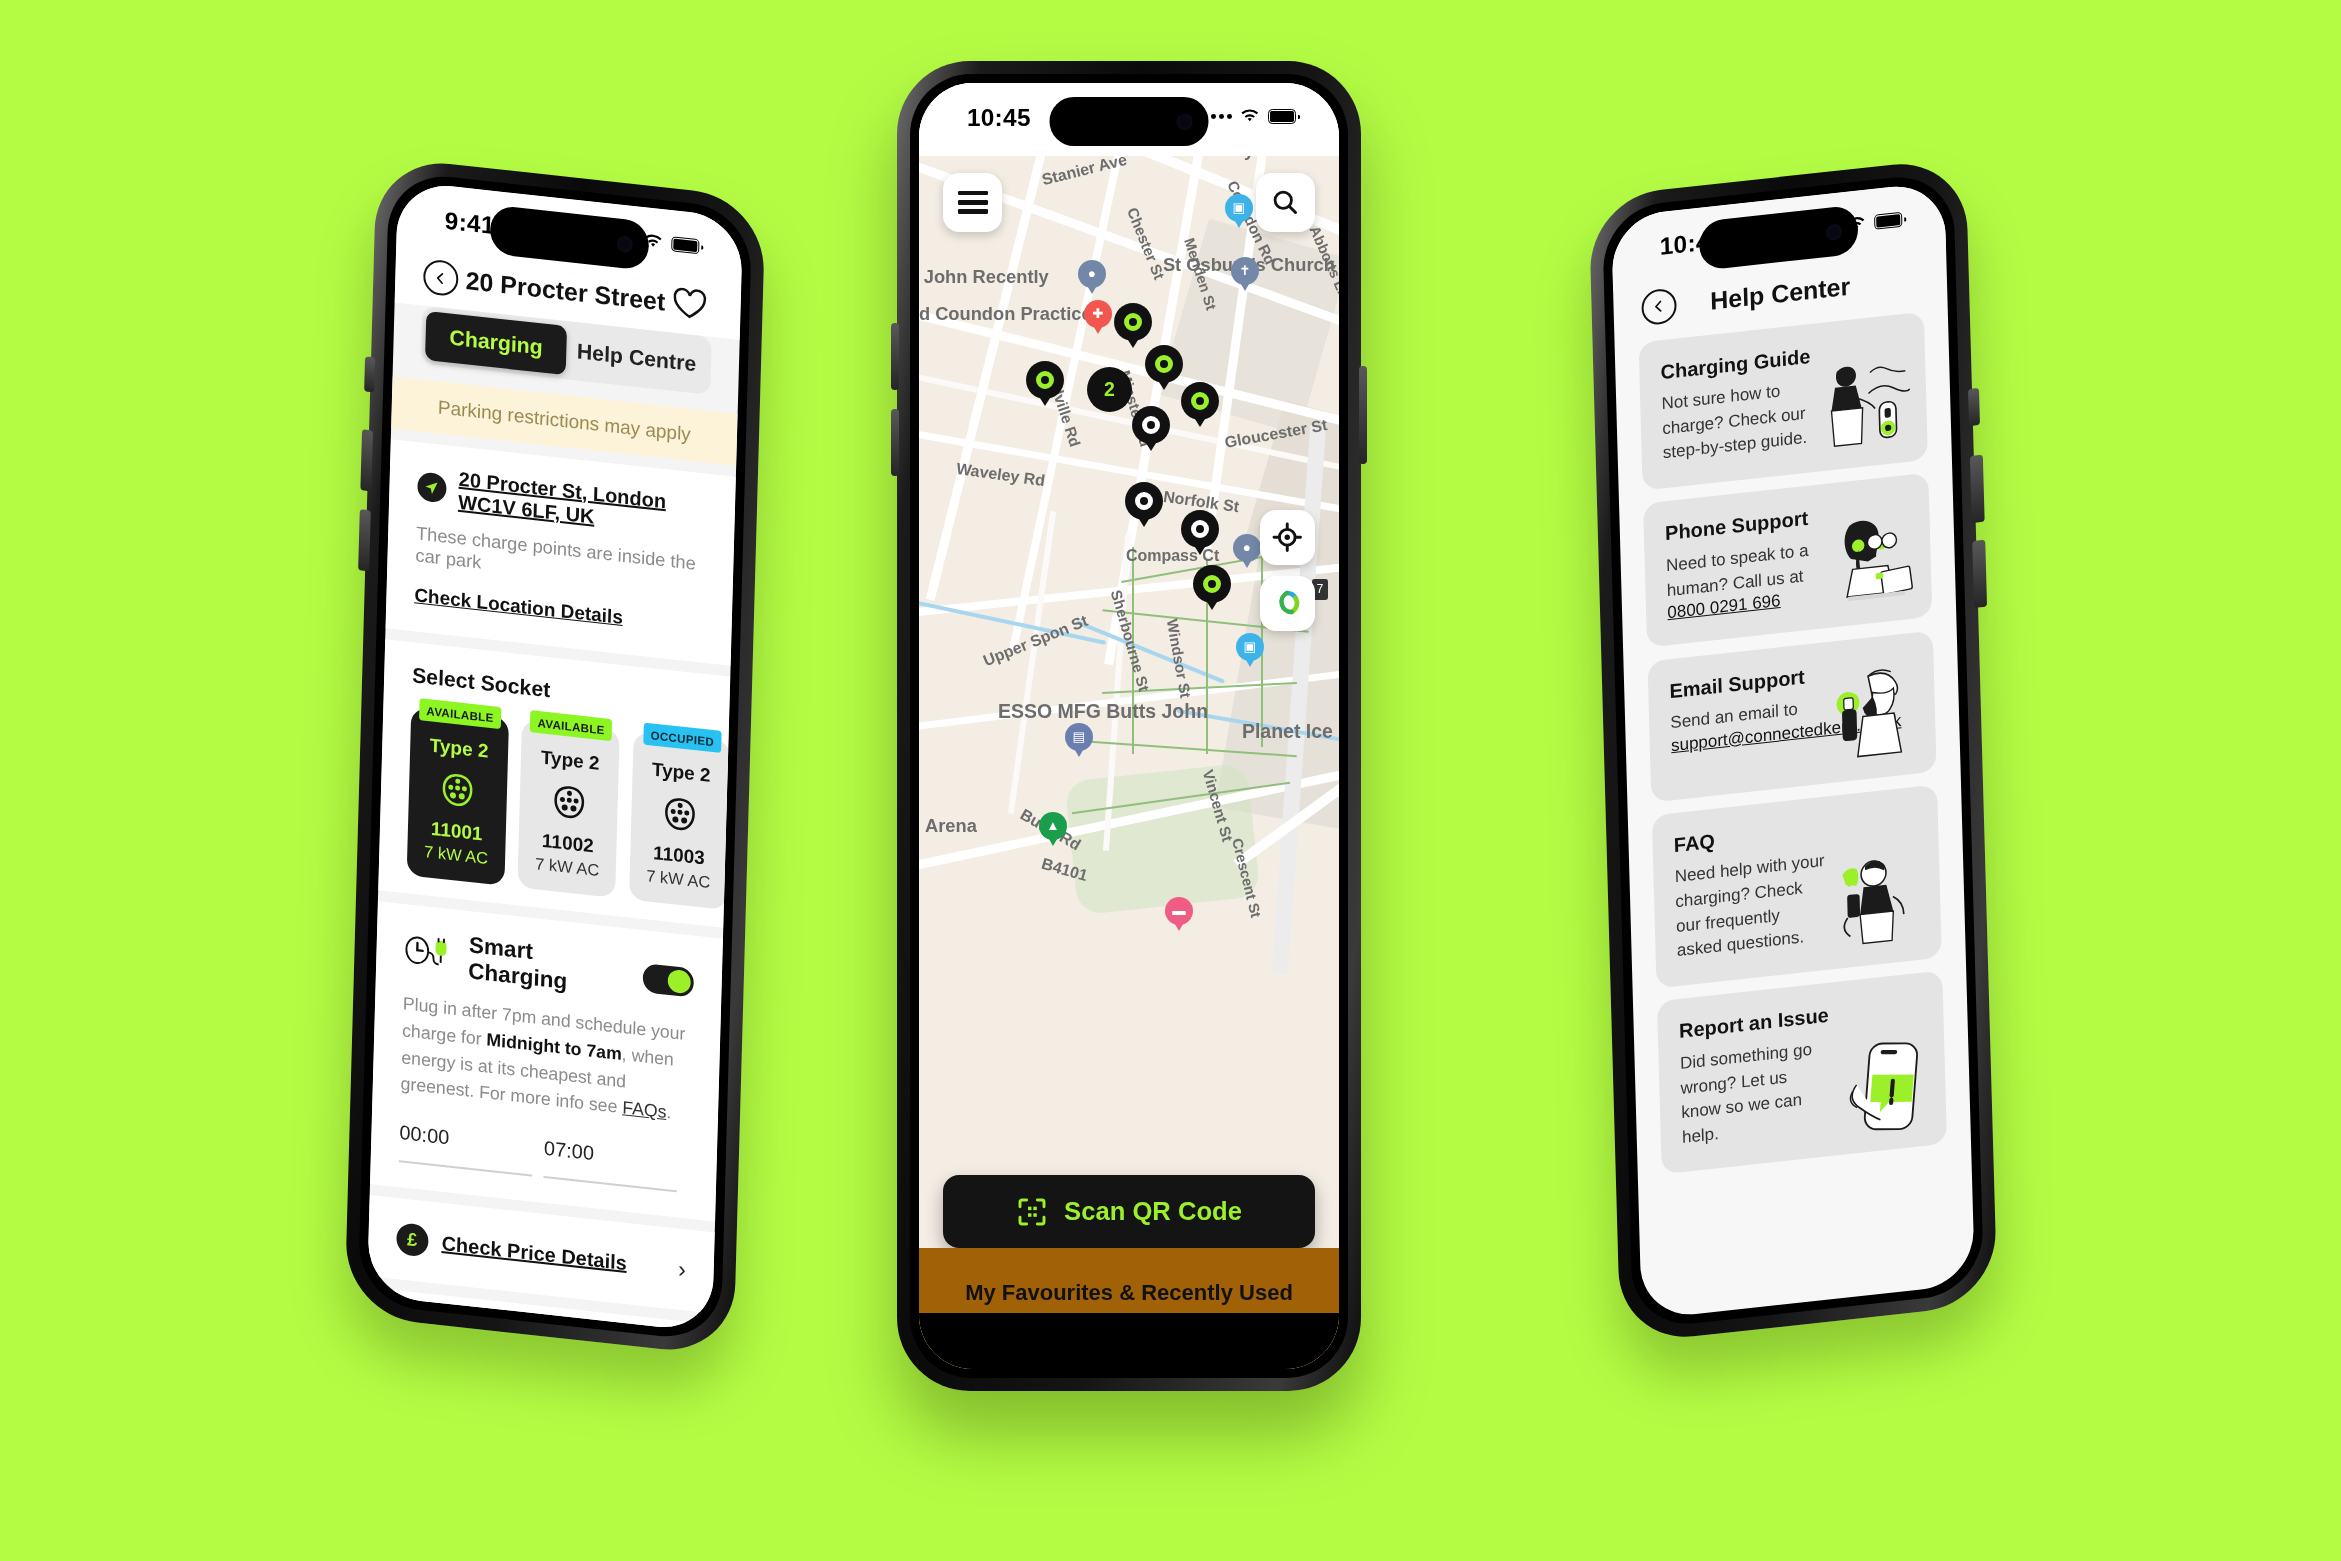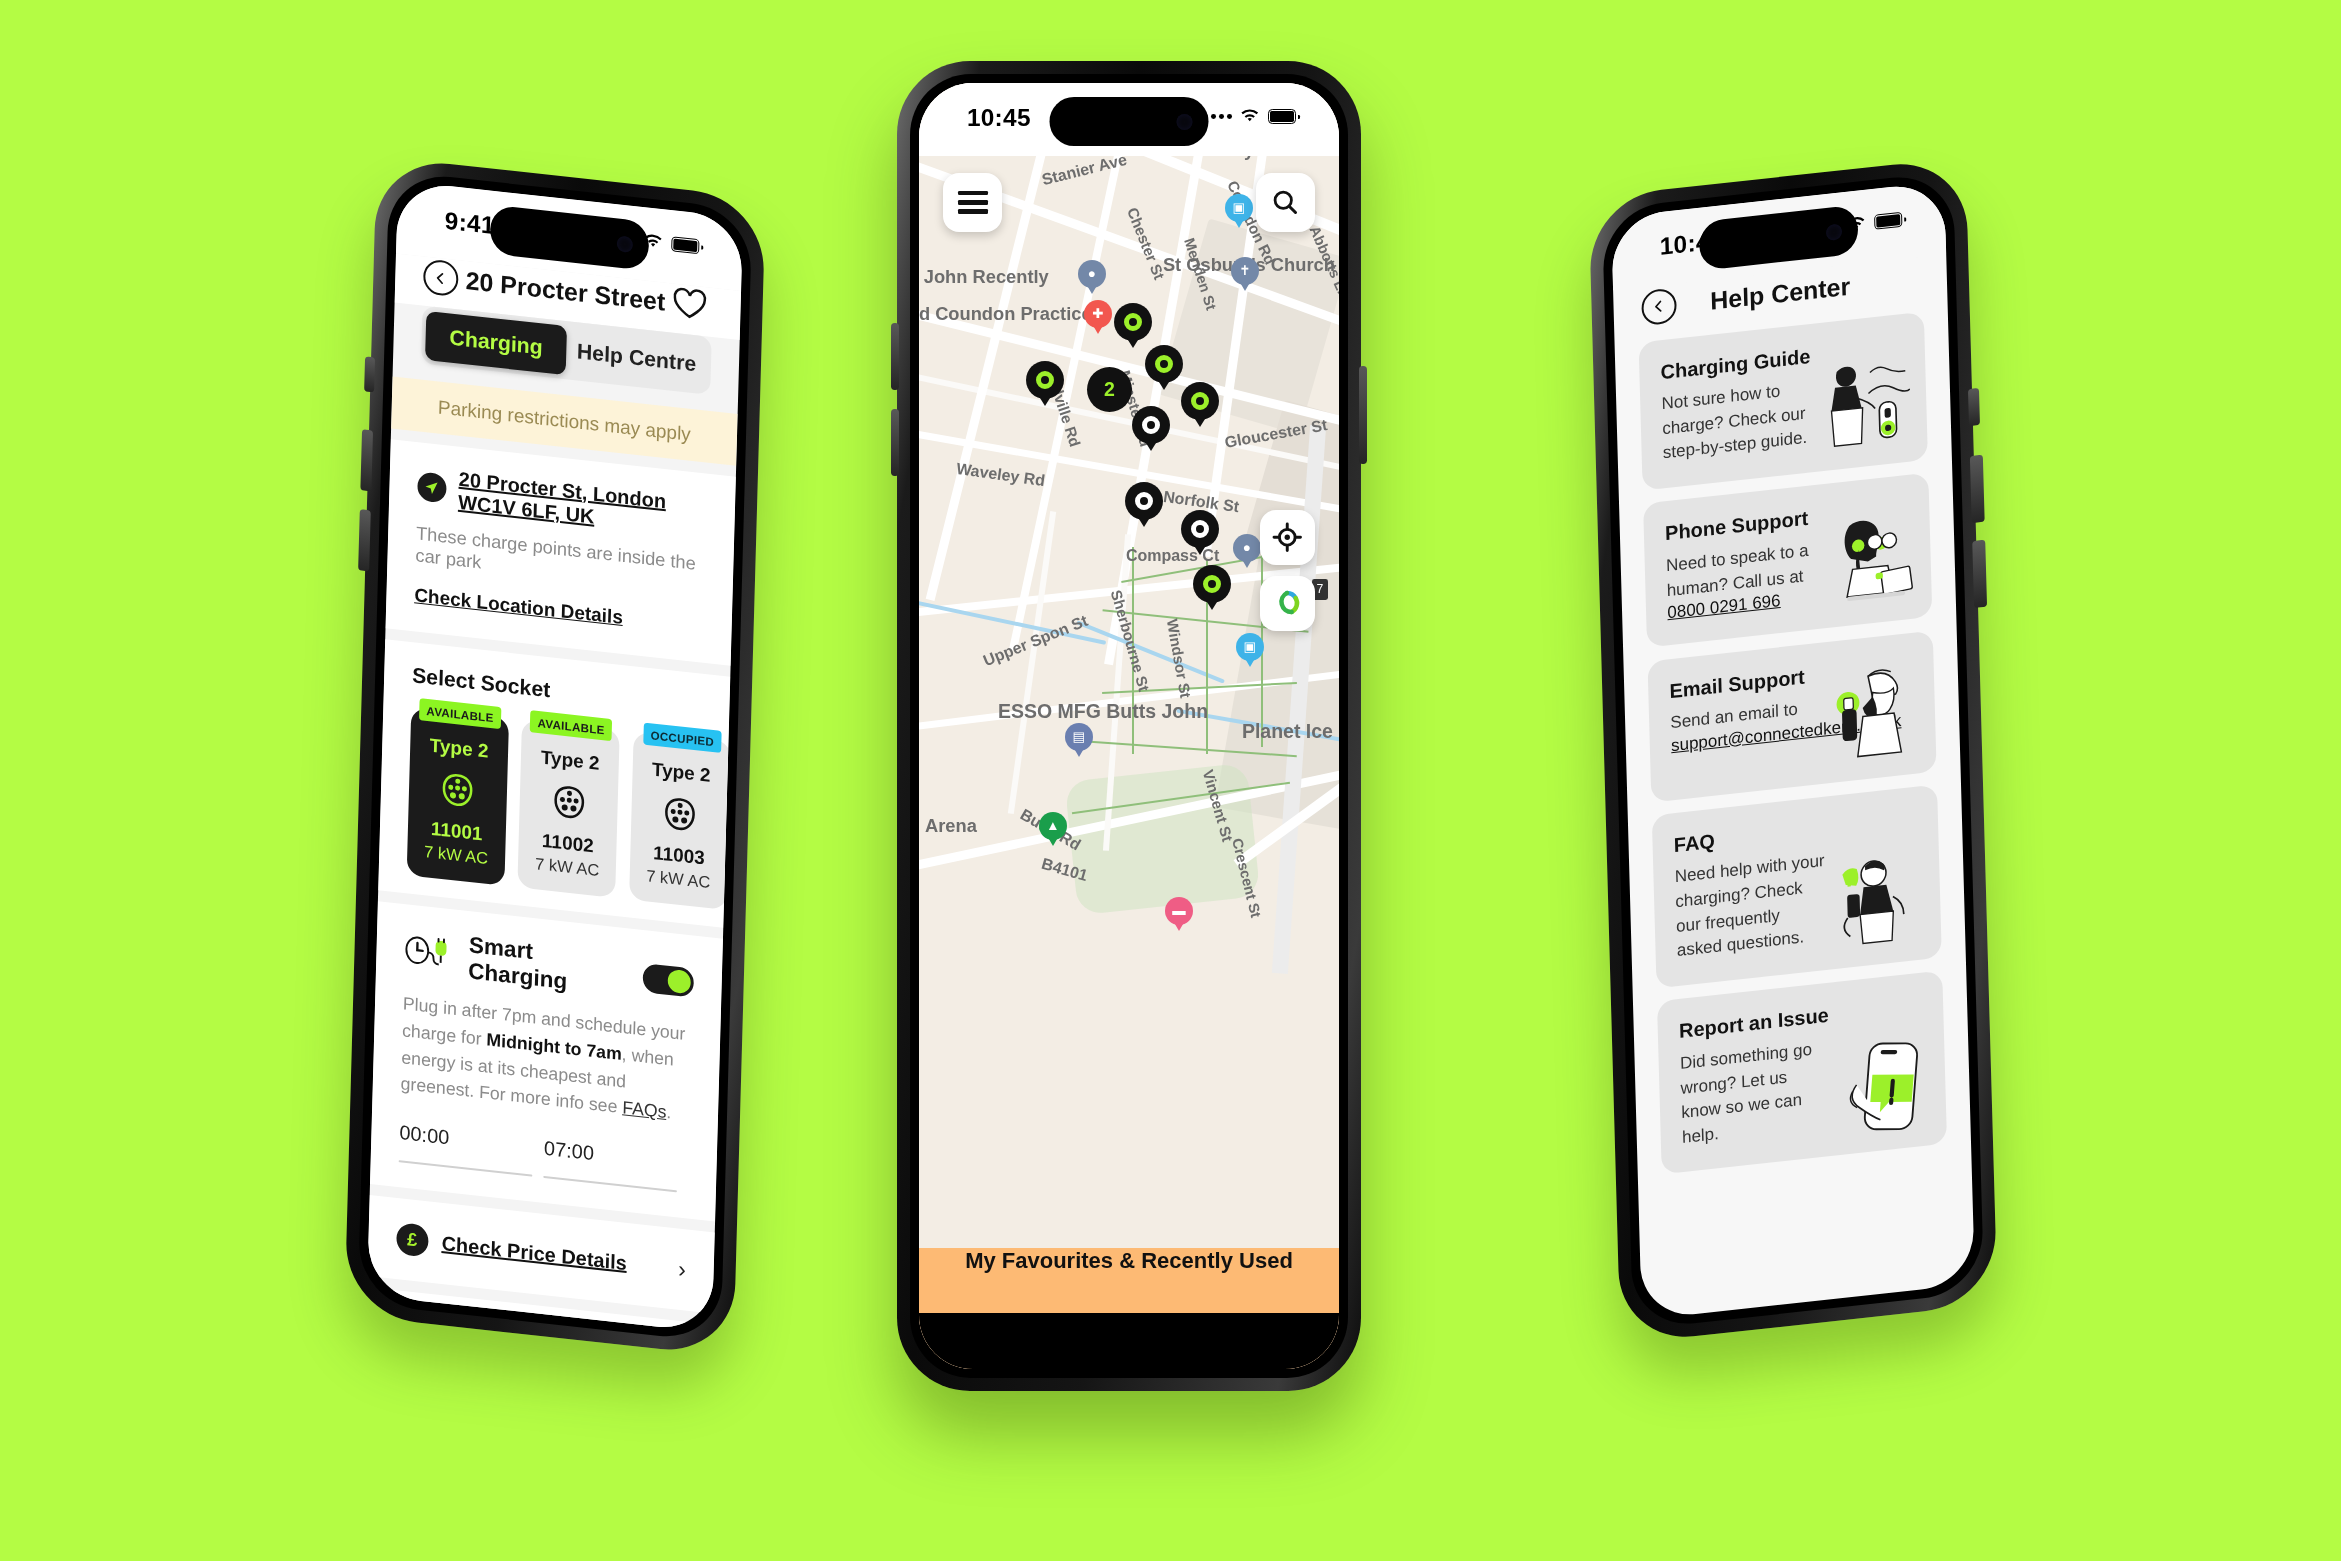--- a/index.html
+++ b/index.html
@@ -136,22 +136,22 @@
   .pin.white .ring{border-color:#fff;}
   .cluster{position:absolute;width:45px;height:45px;border-radius:50%;background:#111;color:#9cf02a;font-size:19.5px;font-weight:bold;display:flex;align-items:center;justify-content:center;}
   .poi{position:absolute;width:28px;height:37px;}
   .poi .h{width:28px;height:28px;border-radius:50% 50% 50% 50%;display:flex;align-items:center;justify-content:center;color:#fff;font-size:13.4px;}
   .poi .t{width:0;height:0;border-left:7.3px solid transparent;border-right:7.3px solid transparent;border-top:12.2px solid currentColor;margin:-6.1px auto 0;}
   .fab{position:absolute;background:#fff;border-radius:16px;box-shadow:0 3.7px 9.8px rgba(0,0,0,.18);display:flex;align-items:center;justify-content:center;}
   .hamb i{display:block;width:30.5px;height:4.3px;background:#111;border-radius:1.2px;margin:4.9px 0;}
   .scanbar{position:absolute;left:24.4px;right:24.4px;bottom:121px;height:73px;background:#141414;border-radius:16px;
     display:flex;align-items:center;justify-content:center;gap:16px;box-shadow:0 7.3px 17px rgba(0,0,0,.3);}
   .scanbar .txt{font-size:25.6px;font-weight:bold;color:#9cf02a;}
-  .favbar{position:absolute;left:0;right:0;bottom:0;height:121px;background:#fdba74;
-    display:flex;align-items:flex-start;justify-content:center;}
+  .favbar{position:absolute;left:0;right:0;bottom:0;height:121px;background:#a16207;
+    display:flex;align-items:flex-start;justify-content:center;padding-top:32px;}
   .favbar .t{font-size:22px;font-weight:bold;color:#111;}
   .homebar{position:absolute;left:50%;transform:translateX(-50%);bottom:21px;width:177px;height:7.3px;border-radius:3.7px;background:#000;}
 
   
   #phone-right {
     left:1604px; top:177px; width:378px; height:1147px;
     transform: rotate(-1.6deg) skewY(-4.6deg);
     z-index:2;
   }
   #phone-right .screen{ background:#f7f7f7; }
@@ -543,20 +543,30 @@
                 <i></i>
                 <i></i>
               </span>
             <span class="wifi"><svg viewBox="0 0 24 18">
                   <path d="M12 15.6l2.6-3.1a4 4 0 0 0-5.2 0zM12 9.6a7 7 0 0 1 4.6 1.7l1.7-2A9.6 9.6 0 0 0 12 6.9a9.6 9.6 0 0 0-6.3 2.4l1.7 2A7 7 0 0 1 12 9.6zM12 3.6a13 13 0 0 1 8.5 3.2l1.8-2.1A15.6 15.6 0 0 0 12 .9 15.6 15.6 0 0 0 1.7 4.7l1.8 2.1A13 13 0 0 1 12 3.6z" fill="#000"></path>
                 </svg></span>
             <span class="batt"></span>
           </div>
         </div>
 
+        <div class="scanbar">
+          <svg width="32" height="32" viewBox="0 0 24 24">
+            <path d="M3 8V4.5A1.5 1.5 0 0 1 4.5 3H8M16 3h3.5A1.5 1.5 0 0 1 21 4.5V8M21 16v3.5a1.5 1.5 0 0 1-1.5 1.5H16M8 21H4.5A1.5 1.5 0 0 1 3 19.5V16" fill="none" stroke="#9cf02a" stroke-width="2.2" stroke-linecap="round"></path>
+            <rect x="9" y="8" width="2.6" height="2.6" fill="#9cf02a"></rect>
+              <rect x="13" y="8" width="2.6" height="2.6" fill="#9cf02a"></rect>
+            <rect x="9" y="13" width="2.6" height="2.6" fill="#9cf02a"></rect>
+              <rect x="13" y="13" width="2.6" height="2.6" fill="#9cf02a"></rect>
+          </svg>
+          <span class="txt">Scan QR Code</span>
+        </div>
 
         <div class="favbar">
           <div class="t">My Favourites &amp; Recently Used</div>
         </div>
         <div style="position:absolute;left:0;right:0;bottom:0;height:56px;background:#000;"></div>
         <div class="homebar"></div>
 
       </div>
     </div>
   </div>

